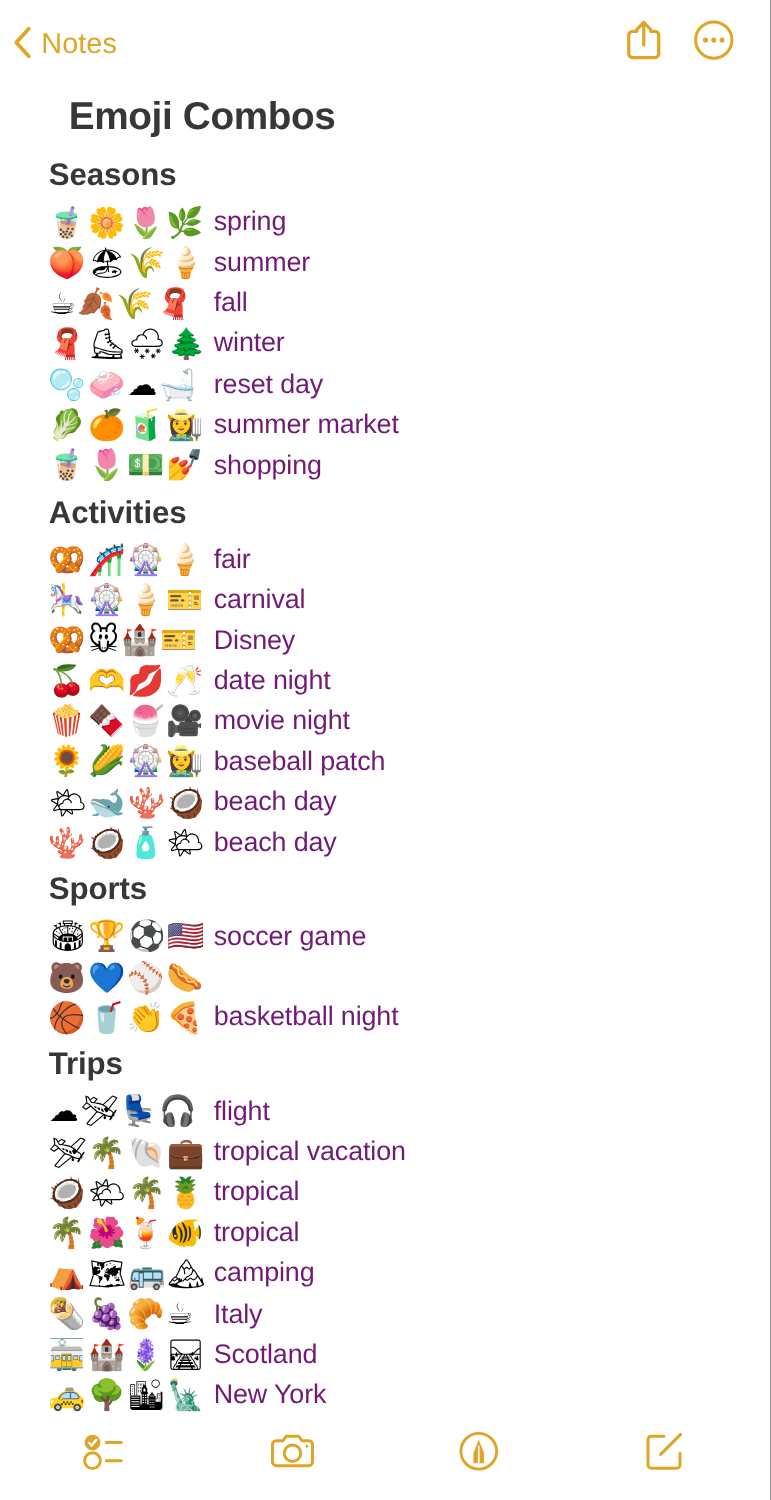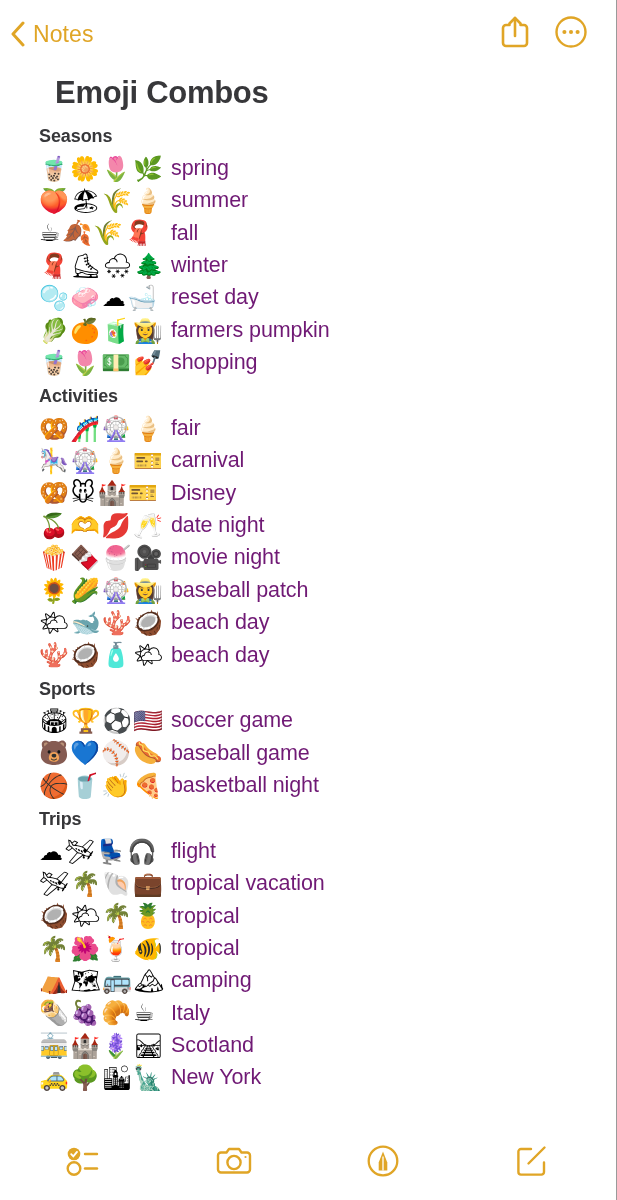--- a/index.html
+++ b/index.html
@@ -75,21 +75,21 @@
   }
   .note-title {
     font-size: 31px;
     font-weight: bold;
     color: #37373a;
     letter-spacing: -0.3px;
     margin: 8px 0 14px 16px;
     line-height: 1.1;
   }
   .section-header {
-    font-size: 18px;
+    font-size: 25px;
     font-weight: bold;
     color: #37373a;
     letter-spacing: -0.1px;
     margin: 5px 0 4px 0;
     line-height: 1.35;
   }
   .combo-row {
     display: flex;
     align-items: center;
     height: 32.4px;
@@ -189,21 +189,21 @@
         <div class="combo-row">
           <span class="combo-emojis">🧣⛸🌨🌲</span>
           <span class="combo-label">winter</span>
         </div>
         <div class="combo-row">
           <span class="combo-emojis">🫧🧼☁🛁</span>
           <span class="combo-label">reset day</span>
         </div>
         <div class="combo-row">
           <span class="combo-emojis">🥬🍊🧃👩‍🌾</span>
-          <span class="combo-label">farmers pumpkin</span>
+          <span class="combo-label">summer market</span>
         </div>
         <div class="combo-row">
           <span class="combo-emojis">🧋🌷💵💅</span>
           <span class="combo-label">shopping</span>
         </div>
         <div class="section-header">Activities</div>
         <div class="combo-row">
           <span class="combo-emojis">🥨🎢🎡🍦</span>
           <span class="combo-label">fair</span>
         </div>
@@ -235,21 +235,20 @@
           <span class="combo-emojis">🪸🥥🧴🌤</span>
           <span class="combo-label">beach day</span>
         </div>
         <div class="section-header">Sports</div>
         <div class="combo-row">
           <span class="combo-emojis">🏟🏆⚽🇺🇸</span>
           <span class="combo-label">soccer game</span>
         </div>
         <div class="combo-row">
           <span class="combo-emojis">🐻💙⚾🌭</span>
-          <span class="combo-label">baseball game</span>
         </div>
         <div class="combo-row">
           <span class="combo-emojis">🏀🥤👏🍕</span>
           <span class="combo-label">basketball night</span>
         </div>
         <div class="section-header">Trips</div>
         <div class="combo-row">
           <span class="combo-emojis">☁🛩💺🎧</span>
           <span class="combo-label">flight</span>
         </div>

